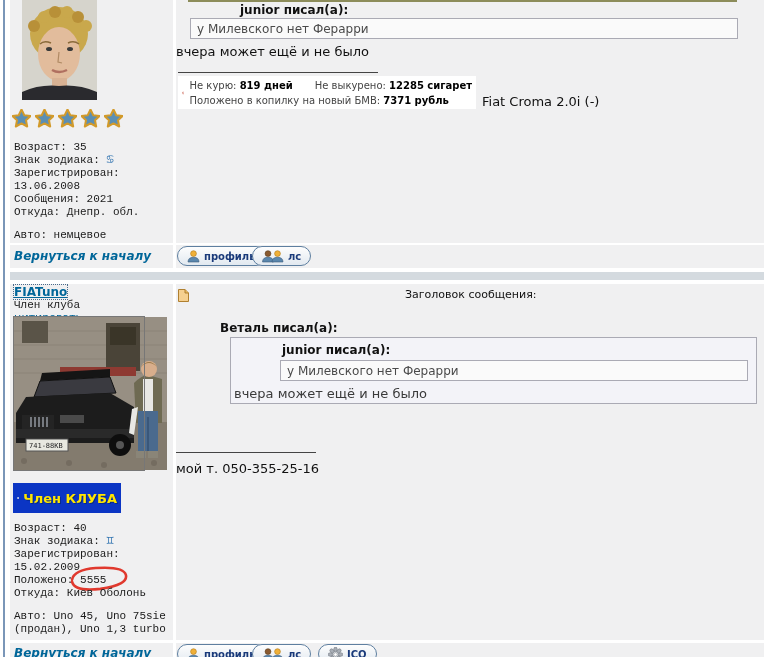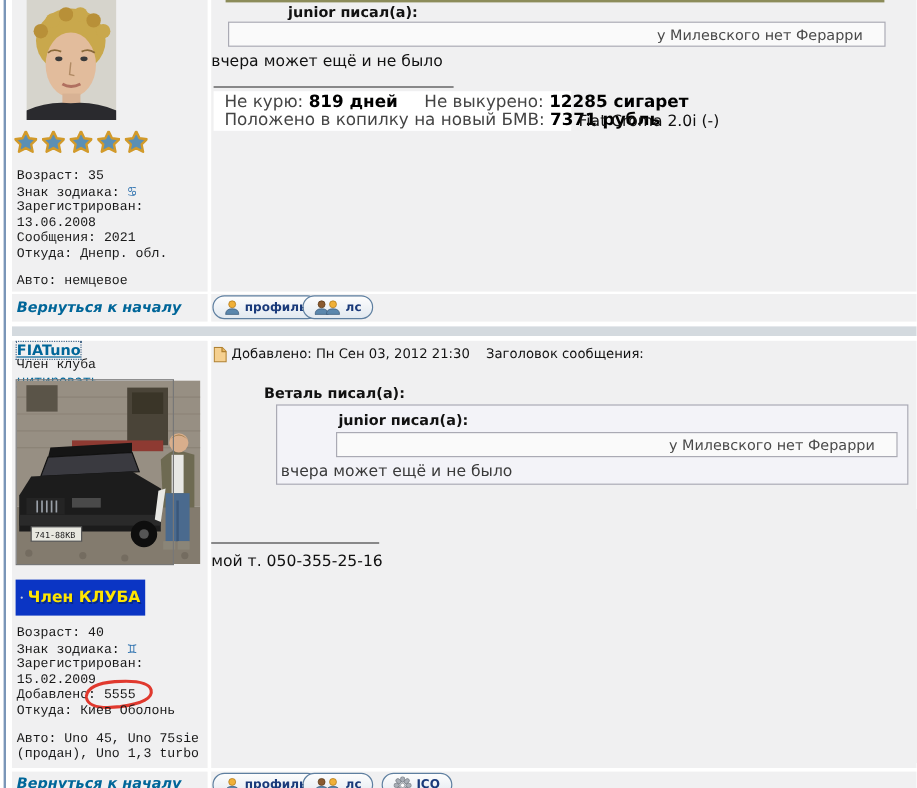--- a/index.html
+++ b/index.html
@@ -1,41 +1,41 @@
 <!DOCTYPE html>
 <html><head>
 <meta charset="utf-8">
 <style>
   html,body{margin:0;padding:0;background:#fff;}
   .page{position:relative;width:764px;height:657px;overflow:hidden;background:#fff;
         font-family:"DejaVu Sans","Liberation Sans",sans-serif;color:#111;}
-  .abs{position:absolute;text-align:right;}
+  .abs{position:absolute;}
   .leftline{position:absolute;left:3px;top:0;width:2px;height:657px;background:#7A96B8;}
   .cell{position:absolute;background:#F0F0F1;}
   .spacer{position:absolute;background:#D4DADF;}
   .info{font-size:11px;line-height:13px;color:#1a1a1a;white-space:nowrap;font-family:Liberation Mono, monospace;}
   .msg{font-size:13px;color:#111;white-space:nowrap;}
   .qhead{font-size:12px;font-weight:bold;color:#111;white-space:nowrap;}
   .qbox{background:#FAFAFA;border:1px solid #AAAAB4;font-size:12px;color:#4a4a4a;
-        padding:3px 18px;white-space:nowrap;box-sizing:border-box;}
+        padding:3px 6px;white-space:nowrap;box-sizing:border-box;}
   .oqbox{background:#F3F3F8;border:1px solid #AAAAB4;box-sizing:border-box;}
   .qtail{font-size:13px;color:#3a3a3a;white-space:nowrap;}
   .backtop{font-size:12px;font-weight:bold;color:#006699;white-space:nowrap;cursor:pointer;font-style:italic;}
   .btn{position:absolute;height:20px;border:1px solid #5E7FA0;border-radius:10px;
        background:linear-gradient(#FDFDFD,#E2E9F0);display:flex;align-items:center;
        gap:4px;padding:0 9px;box-sizing:border-box;cursor:pointer;}
   .btn span{font-size:10px;font-weight:bold;color:#1a3a7a;white-space:nowrap;}
   .username{font-size:12px;font-weight:bold;color:#006699;text-decoration:underline;
             outline:1px dotted #4a6a8a;cursor:pointer;white-space:nowrap;}
   .quotelink{font-size:11px;color:#006699;text-decoration:underline;cursor:pointer;white-space:nowrap;}
   .sigdiv{position:absolute;border-top:1px solid #444;height:0;}
   .oliveline{position:absolute;height:2px;background:#8C8C5A;}
   .smokebox{position:absolute;background:#fff;display:flex;align-items:center;
             padding:2px 4px;box-sizing:border-box;}
-  .smoketext{font-size:14px;line-height:15px;color:#444;white-space:nowrap;}
+  .smoketext{font-size:10px;line-height:15px;color:#444;white-space:nowrap;}
   .smoketext b{color:#000;}
   .badge{position:absolute;background:#0B35C4;display:flex;align-items:center;
          padding:0 4px;box-sizing:border-box;}
   .badgetxt{font-size:13px;font-weight:bold;color:#FFE500;margin-left:4px;
             text-shadow:1px 1px 0 #062a8a;white-space:nowrap;}
   .zod{color:#2A6FAE;font-size:12px;}
   .photo{position:absolute;outline:1px solid #777;}
   .hdr{font-size:11px;color:#111;white-space:nowrap;}
   .stars{position:absolute;display:flex;gap:4px;}
 </style>
@@ -210,40 +210,39 @@
   </div>
 
   <div class="abs info" style="left:14px;top:522px">Возраст: 40</div>
   <div class="abs info" style="left:14px;top:535px">
     <span>Знак зодиака:</span>
     <span class="zod">♊</span>
   </div>
   <div class="abs info" style="left:14px;top:548px">Зарегистрирован:</div>
   <div class="abs info" style="left:14px;top:561px">15.02.2009</div>
   <div class="abs info" style="left:14px;top:574px">
-    <span>Добавлено:</span>
+    <span>Положено:</span>
     <span>5555</span>
   </div>
 
   <div class="abs" style="left:58px;top:563px;width:78px;height:30px;pointer-events:none">
     <svg width="78" height="30" viewBox="0 0 78 30">
       <path d="M14 16 Q16 6 38 5 Q66 4 68 13 Q70 23 42 26 Q16 28 14 18" fill="none" stroke="#E0392E" stroke-width="2.6" stroke-linecap="round" transform="rotate(-2 39 15)"></path>
     </svg>
   </div>
   <div class="abs info" style="left:14px;top:587px">Откуда: Киев Оболонь</div>
   <div class="abs info" style="left:14px;top:610px">Авто: Uno 45, Uno 75sie</div>
   <div class="abs info" style="left:14px;top:623px">(продан), Uno 1,3 turbo</div>
 
   <div class="abs" style="left:178px;top:287px">
     <svg width="11" height="13" viewBox="0 0 11 13">
       <path d="M0.5 0.5 L7 0.5 L10.5 4 L10.5 12.5 L0.5 12.5 Z" fill="#F5D090" stroke="#B08030" stroke-width="1"></path>
       <path d="M7 0.5 L7 4 L10.5 4" fill="#E8B860" stroke="#B08030" stroke-width="1"></path>
     </svg>
   </div>
-  <div class="abs hdr" style="left:193px;top:288px">Добавлено: Пн Сен 03, 2012 21:30</div>
   <div class="abs hdr" style="left:405px;top:288px">Заголовок сообщения:</div>
 
   <div class="abs qhead" style="left:220px;top:321px">Веталь писал(а):</div>
   <div class="abs oqbox" style="left:230px;top:337px;width:527px;height:67px"></div>
   <div class="abs qhead" style="left:282px;top:343px">junior писал(а):</div>
   <div class="abs qbox" style="left:280px;top:360px;width:468px;height:21px">у Милевского нет Ферарри</div>
   <div class="abs qtail" style="left:234px;top:386px">вчера может ещё и не было</div>
 
   <div class="sigdiv" style="left:176px;top:452px;width:140px"></div>
   <div class="abs msg" style="left:176px;top:461px">мой т. 050-355-25-16</div>

